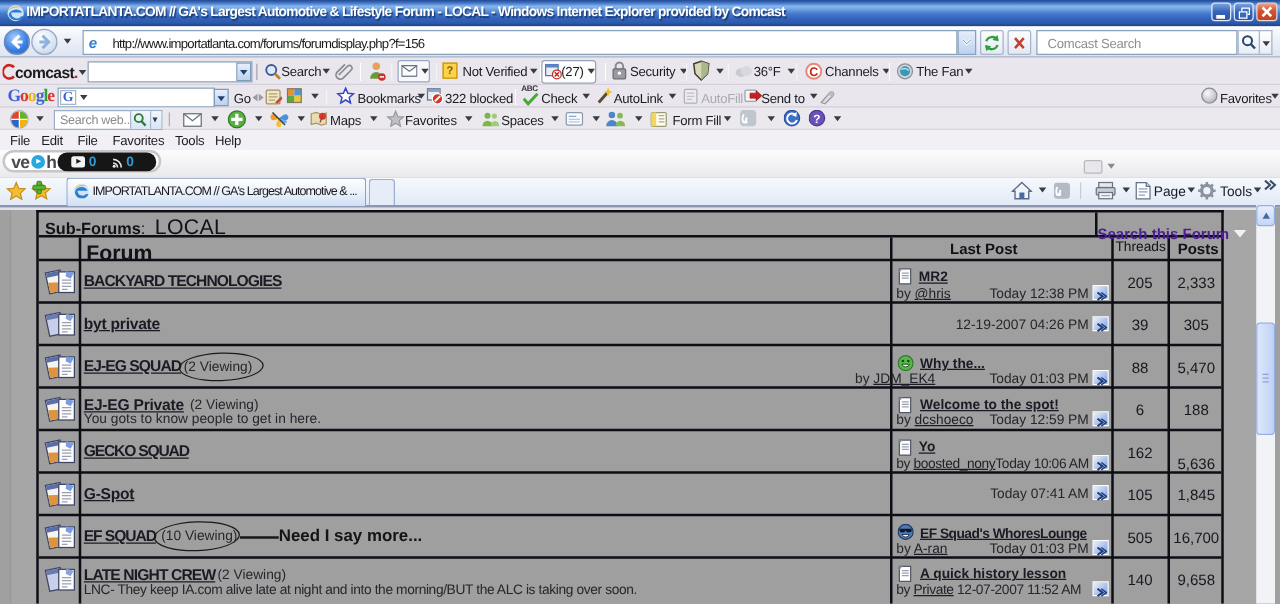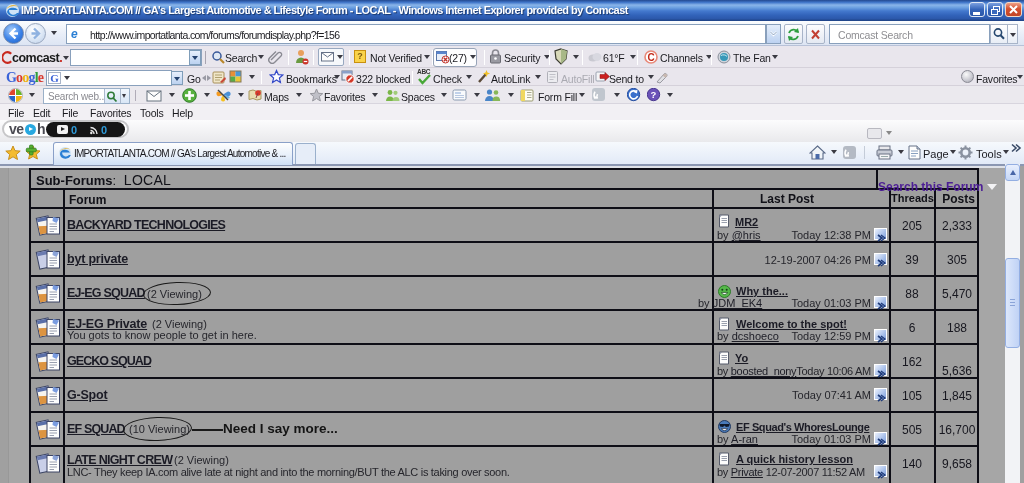--- a/index.html
+++ b/index.html
@@ -130,21 +130,21 @@
 <svg class="a" style="left:554px;top:48px" width="14" height="17">
     <path d="M7 1 L13 3 L12 11 L7 16 L2 11 L1 3z" fill="#d8d8b8" stroke="#3a3a30" stroke-width="1.2"></path>
     <path d="M7 1 L13 3 L12 11 L7 16z" fill="#a8b888"></path>
   </svg>
 <div class="dn" style="left:573px;top:55px"></div>
 <div class="sep" style="left:582px;top:50px;height:15px"></div>
 <svg class="a" style="left:588px;top:52px" width="14" height="10">
     <ellipse cx="5" cy="6" rx="4.5" ry="3.5" fill="#c9c9d1"></ellipse>
     <ellipse cx="9" cy="5" rx="4.5" ry="4" fill="#d8d8e0"></ellipse>
   </svg>
-<div class="tbtxt" style="left:603px;top:52px">61°F</div>
+<div class="tbtxt" style="left:603px;top:52px">36°F</div>
 <div class="dn" style="left:630px;top:55px"></div>
 <div class="sep" style="left:637px;top:50px;height:15px"></div>
 <svg class="a" style="left:644px;top:50px" width="14" height="14">
     <circle cx="7" cy="7" r="6" stroke="#e88878" stroke-width="1.6" fill="#fff"></circle>
     <text x="7" y="10.5" font-size="10" font-weight="bold" fill="#c02818" text-anchor="middle" font-family="Liberation Sans">C</text>
   </svg>
 <div class="tbtxt" style="left:660px;top:52px">Channels</div>
 <div class="dn" style="left:706px;top:55px"></div>
 <div class="sep" style="left:711px;top:50px;height:15px"></div>
 <svg class="a" style="left:717px;top:50px" width="14" height="14">
@@ -449,25 +449,25 @@
 <div class="bd" style="left:31px;top:309px;width:946px;height:2px"></div>
 <div class="bd" style="left:31px;top:343px;width:946px;height:2px"></div>
 <div class="bd" style="left:31px;top:377px;width:946px;height:2px"></div>
 <div class="bd" style="left:31px;top:411px;width:946px;height:2px"></div>
 <div class="bd" style="left:31px;top:445px;width:946px;height:2px"></div>
 <div class="bd" style="left:63px;top:190px;width:2px;height:293px"></div>
 <div class="bd" style="left:712px;top:190px;width:2px;height:293px"></div>
 <div class="bd" style="left:889px;top:190px;width:2px;height:293px"></div>
 <div class="bd" style="left:934px;top:190px;width:2px;height:293px"></div>
 
-<div class="a" style="left:36px;top:172px;font-size:13px;color:#111118;white-space:nowrap"><b>Sub-Forums</b>: <span style="font-size:14px;margin-left:4px;letter-spacing:0.3px">LOCAL</span></div>
+<div class="a" style="left:36px;top:172px;font-size:13px;color:#111118;white-space:nowrap"><b>Sub-Forums</b>: <span style="font-size:17px;margin-left:4px;letter-spacing:0.3px">LOCAL</span></div>
 <div class="a" style="left:878px;top:180px;width:99px;text-align:left;font-size:12px;font-weight:bold;color:#4c1d95;white-space:nowrap">Search this Forum <span style="display:inline-block;width:0;height:0;border-left:5px solid transparent;border-right:5px solid transparent;border-top:6px solid #f2f2f4;vertical-align:1px"></span></div>
-<div class="a" style="left:69px;top:193px;font-size:12px;font-weight:bold;color:#111118">Forum</div>
+<div class="a" style="left:69px;top:193px;font-size:17px;font-weight:bold;color:#111118">Forum</div>
 <div class="a" style="left:714px;top:192px;width:146px;text-align:center;font-size:12px;font-weight:bold;color:#111118">Last Post</div>
-<div class="a" style="left:891px;top:192px;width:43px;text-align:center;font-size:11px;font-weight:bold;color:#111118">Threads</div>
+<div class="a" style="left:891px;top:192px;width:43px;text-align:center;font-size:11px;font-weight:normal;color:#111118">Threads</div>
 <div class="a" style="left:936px;top:192px;width:45px;text-align:center;font-size:12px;font-weight:bold;color:#111118">Posts</div>
 
 <div class="ftitle" style="left:67px;top:218px;letter-spacing:-0.75px">BACKYARD TECHNOLOGIES</div>
 <div class="ftitle" style="left:67px;top:252px">byt private</div>
 <div class="ftitle" style="left:67px;top:286px;letter-spacing:-0.75px">EJ-EG SQUAD</div>
 <div class="view" style="left:147px;top:288px">(2 Viewing)</div>
 <div class="ell" style="left:143px;top:282px;width:68px;height:23px;transform:rotate(-2deg)"></div>
 <div class="ftitle" style="left:67px;top:317px">EJ-EG Private</div>
 <div class="view" style="left:152px;top:318px">(2 Viewing)</div>
 <div class="desc" style="left:67px;top:329px">You gots to know people to get in here.</div>
@@ -480,21 +480,21 @@
 <div class="a" style="left:223px;top:421px;font-size:13.5px;font-weight:bold;color:#141414;white-space:nowrap;letter-spacing:0px">Need I say more...</div>
 <div class="ftitle" style="left:67px;top:453px;letter-spacing:-0.7px">LATE NIGHT CREW</div>
 <div class="view" style="left:174px;top:454px">(2 Viewing)</div>
 <div class="desc" style="left:67px;top:466px;letter-spacing:-0.3px">LNC- They keep IA.com alive late at night and into the morning/BUT the ALC is taking over soon.</div>
 
 <div class="lpt" style="left:735px;top:216px">MR2</div>
 <div class="byl" style="left:717px;top:229px">by <u>@hris</u></div>
 <div class="tm" style="left:700px;top:229px;width:171px">Today 12:38 PM</div>
 <div class="tm" style="left:700px;top:254px;width:171px">12-19-2007 04:26 PM</div>
 <div class="lpt" style="left:736px;top:285px">Why the...</div>
-<div class="byl" style="left:698px;top:297px">by <u>JDM_EK4</u></div>
+<div class="byl" style="left:684px;top:297px">by <u>JDM_EK4</u></div>
 <div class="tm" style="left:700px;top:297px;width:171px">Today 01:03 PM</div>
 <div class="lpt" style="left:736px;top:318px">Welcome to the spot!</div>
 <div class="byl" style="left:717px;top:330px">by <u>dcshoeco</u></div>
 <div class="tm" style="left:700px;top:330px;width:171px">Today 12:59 PM</div>
 <div class="lpt" style="left:735px;top:352px">Yo</div>
 <div class="byl" style="left:717px;top:365px;letter-spacing:-0.3px">by <u>boosted_nony</u>Today 10:06 AM</div>
 <div class="tm" style="left:700px;top:389px;width:171px">Today 07:41 AM</div>
 <div class="lpt" style="left:736px;top:421px;letter-spacing:-0.4px">EF Squad's WhoresLounge</div>
 <div class="byl" style="left:717px;top:433px">by <u>A-ran</u></div>
 <div class="tm" style="left:700px;top:433px;width:171px">Today 01:03 PM</div>

